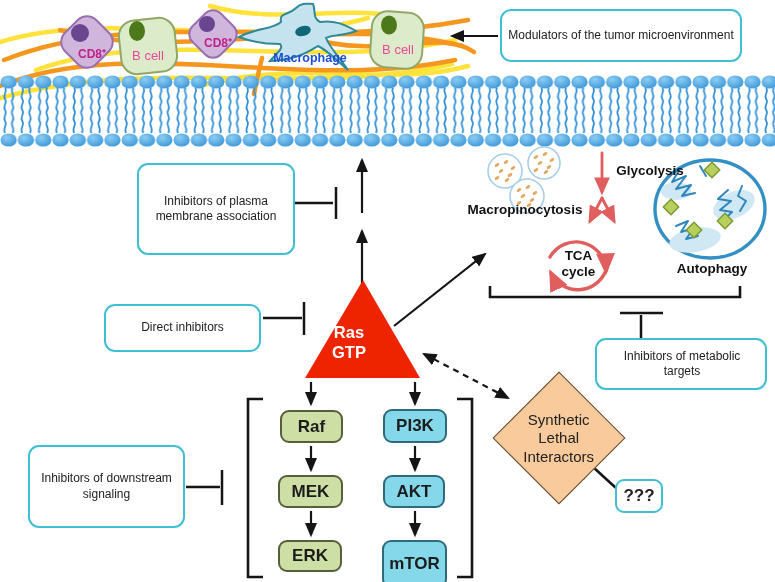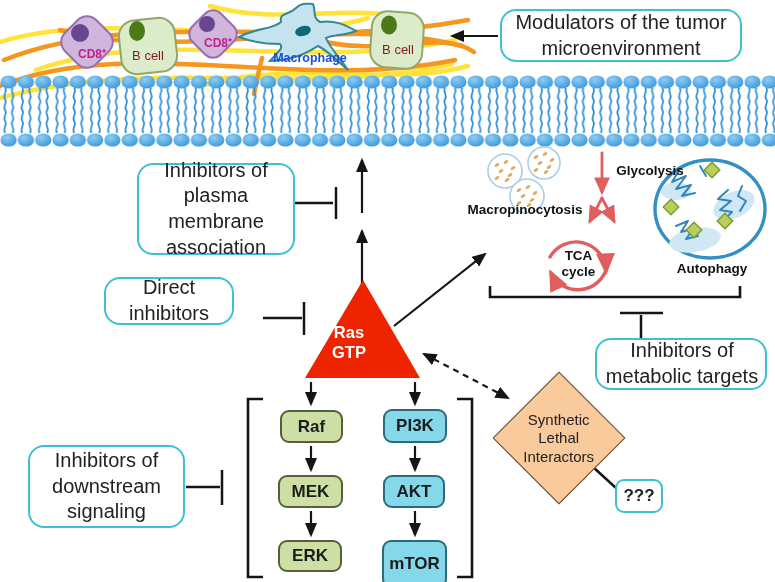--- a/index.html
+++ b/index.html
@@ -1,28 +1,28 @@
 <!DOCTYPE html>
 <html><head>
 <meta charset="utf-8">
 <style>
   html,body{margin:0;padding:0;background:#fff;}
   .canvas{position:relative;width:775px;height:582px;background:#ffffff;overflow:hidden;
           font-family:"Liberation Sans",sans-serif;color:#1a1a1a;}
   .canvas svg{position:absolute;left:0;top:0;}
   .abs{position:absolute;box-sizing:border-box;}
-  .cyanbox{position:absolute;box-sizing:border-box;border:2.5px solid #3fbfd3;border-radius:16px;
+  .cyanbox{position:absolute;box-sizing:border-box;border:2.5px solid #3fbfd3;border-radius:11px;
            background:#fff;display:flex;align-items:center;justify-content:center;text-align:center;
-           font-size:20px;line-height:1.28;color:#222;padding:2px 6px;}
+           font-size:12px;line-height:1.28;color:#222;padding:2px 6px;}
   .node{position:absolute;box-sizing:border-box;border-radius:9px;display:flex;align-items:center;
         justify-content:center;font-size:17px;font-weight:bold;color:#1c1c1c;}
   .node.green{background:#cddfa5;border:2px solid #55603a;}
   .node.blue{background:#85d8ea;border:2px solid #2d6b7c;}
   .lab{position:absolute;text-align:center;font-weight:bold;font-size:13.5px;color:#111;line-height:1.18;}
-  .cell-lab{position:absolute;text-align:center;font-size:12.5px;color:#7f1d1d;}
+  .cell-lab{position:absolute;text-align:center;font-size:12.5px;color:#ec4899;}
   .cd8{color:#c0208a;font-weight:bold;font-size:12px;}
   .mphage{color:#1d4ed8;font-weight:600;font-size:12.5px;}
   .ras-text{position:absolute;left:316px;top:322px;width:66px;text-align:center;color:#fff;
             font-weight:bold;font-size:16.5px;line-height:20px;}
   .diamond{position:absolute;left:512px;top:391px;width:92px;height:92px;background:#f9ca9b;
            border:1.5px solid #5a4a33;transform:rotate(45deg);display:flex;align-items:center;justify-content:center;}
   .diamond-label{transform:rotate(-45deg);width:106px;text-align:center;font-size:15px;line-height:1.22;color:#222;}
   .qqq{font-size:17px;font-weight:bold;border-radius:9px;}
 </style>
 </head>
@@ -171,21 +171,21 @@
   <div class="cell-lab cd8 abs" style="left:196px;top:34px;width:44px;">CD8⁺</div>
   <div class="cell-lab mphage abs" style="left:268px;top:51px;width:84px;">Macrophage</div>
   <div class="cell-lab abs" style="left:370px;top:42px;width:56px;font-size:13px;">B cell</div>
 
   <div class="cyanbox" style="left:500px;top:9px;width:242px;height:53px;">
     <span>Modulators of the tumor microenvironment</span>
   </div>
   <div class="cyanbox" style="left:137px;top:163px;width:158px;height:92px;">
     <span>Inhibitors of plasma membrane association</span>
   </div>
-  <div class="cyanbox" style="left:104px;top:277px;width:130px;height:48px;justify-content:center;">
+  <div class="cyanbox" style="left:104px;top:304px;width:157px;height:48px;justify-content:center;">
     <span>Direct inhibitors</span>
   </div>
   <div class="cyanbox" style="left:595px;top:338px;width:172px;height:52px;padding-left:8px;">
     <span>Inhibitors of metabolic targets</span>
   </div>
   <div class="cyanbox" style="left:28px;top:445px;width:157px;height:83px;">
     <span>Inhibitors of downstream signaling</span>
   </div>
   <div class="cyanbox qqq" style="left:615px;top:479px;width:48px;height:34px;">
     <span>???</span>

